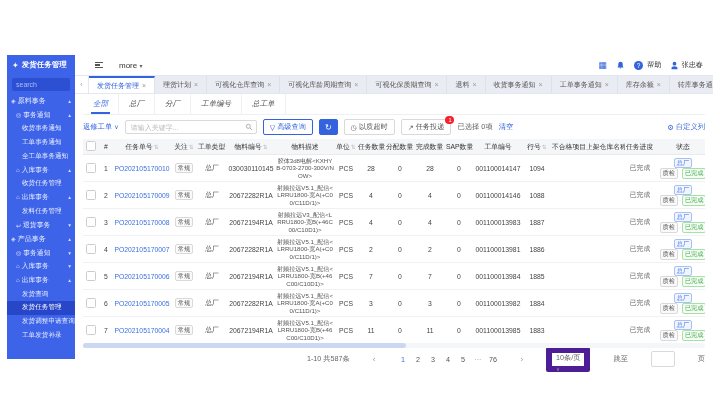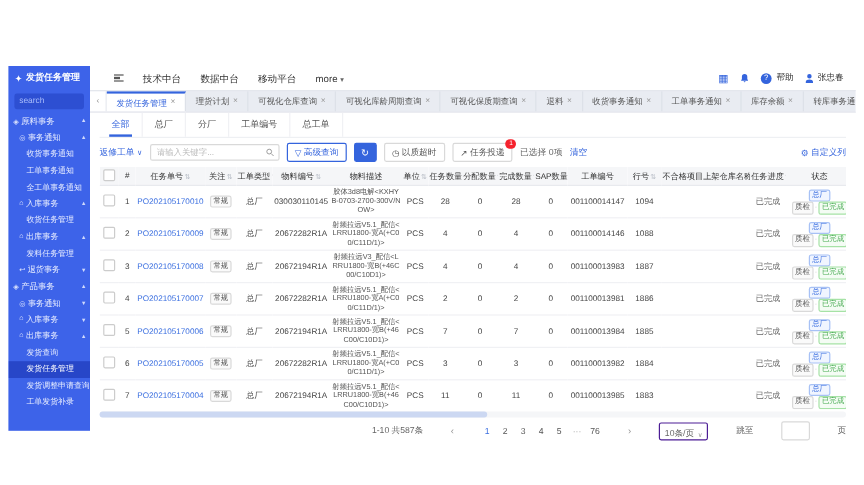--- a/index.html
+++ b/index.html
@@ -45,29 +45,29 @@
   .tchev{width:13px;display:flex;align-items:center;justify-content:center;background:#fff;
         border-right:1px solid #e4e7ed;color:#999;cursor:pointer;flex-shrink:0;}
   .tab{display:flex;align-items:center;gap:3px;padding:0 8px;border-right:1px solid #dde1e8;
         white-space:nowrap;cursor:pointer;box-sizing:border-box;}
   .tab.active{background:#fff;color:#3464dd;border-top:2px solid #3464dd;}
   .tab .x{color:#999;font-size:7px;}
 
   .content{flex:1;background:#fff;display:flex;flex-direction:column;padding:0 8px;min-height:0;}
   .subtabs{display:flex;height:20px;align-items:center;border-bottom:1px solid #eef0f3;flex-shrink:0;}
   .stab{padding:0 10px;font-size:7.5px;color:#555;cursor:pointer;height:100%;display:flex;align-items:center;
-        border-right:1px solid #f0f1f4;position:relative;}
+        border-right:1px solid #f0f1f4;position:relative;font-style:italic;}
   .stab.active{color:#3464dd;}
   .stab.active::after{content:"";position:absolute;left:8px;right:8px;bottom:0;height:2px;background:#3464dd;}
 
   .toolbar{display:flex;align-items:center;gap:6px;height:24px;font-size:7.3px;color:#444;flex-shrink:0;}
   .morefilter{color:#3464dd;cursor:pointer;white-space:nowrap;}
   .morefilter .cd{font-size:6px;}
   .kwwrap{position:relative;display:flex;align-items:center;}
-  .kw{width:108px;height:14px;border:1px solid #d9d9d9;border-radius:2px;font-size:7px;padding:0 14px 0 5px;
+  .kw{width:132px;height:14px;border:1px solid #d9d9d9;border-radius:2px;font-size:7px;padding:0 14px 0 5px;
         box-sizing:border-box;color:#333;outline:none;}
   .kw::placeholder{color:#bbb;}
   .mag{position:absolute;right:4px;display:inline-flex;}
   .btn{display:inline-flex;align-items:center;gap:2px;height:14px;padding:0 6px;border:1px solid #d9d9d9;
         border-radius:2px;background:#fff;font-size:7.2px;color:#555;cursor:pointer;white-space:nowrap;position:relative;}
   .btn.blue-outline{border-color:#3464dd;color:#3464dd;}
   .btn.solid{background:#3464dd;border-color:#3464dd;color:#fff;padding:0 5px;font-size:8px;}
   .badge{position:absolute;top:-4px;right:-4px;background:#f5222d;color:#fff;font-size:5.5px;min-width:7px;height:8px;
         border-radius:4px;display:flex;align-items:center;justify-content:center;padding:0 1px;}
   .selinfo{color:#666;white-space:nowrap;}
@@ -93,22 +93,22 @@
 
   .hscroll{height:5px;background:#f5f6f8;border-radius:3px;margin-top:2px;flex-shrink:0;position:relative;}
   .hthumb{position:absolute;left:0;top:0;height:5px;width:52%;background:#ccd8f2;border-radius:3px;cursor:pointer;}
 
   .pager{display:flex;align-items:center;justify-content:flex-end;gap:23px;font-size:7.2px;color:#666;
         height:16px;margin-top:3px;flex-shrink:0;}
   .pchev{color:#999;cursor:pointer;font-size:8px;}
   .pnum{min-width:9px;text-align:center;cursor:pointer;color:#555;}
   .pnum.active{color:#3b6fe0;}
   .pnum.dots{color:#aaa;cursor:default;}
-  .psize{border:1px solid #4c1d95;border-radius:2px;height:13px;display:flex;align-items:flex-end;gap:3px;
-        padding:0 4px;cursor:pointer;background:#fff;}
+  .psize{border:6px solid #4c1d95;border-radius:2px;height:13px;display:flex;align-items:flex-start;gap:3px;
+        padding:0 4px;cursor:pointer;background:#fff;flex-direction:column;}
   .psize .cd{font-size:5.5px;color:#999;}
   .jump-input{width:18px;height:12px;border:1px solid #d9d9d9;border-radius:2px;outline:none;font-size:7px;text-align:center;}
 </style>
 </head>
 <body>
 
 <div class="app">
 
   <div class="sidebar">
     <div class="logo">
@@ -192,25 +192,20 @@
       </div>
   </div>
 
   <div class="main">
 
     <div class="topnav">
       <span class="burger">
           <i></i>
           <i class="s"></i>
           <i></i>
-        </span>
-      <span style="display:flex;gap:16px;">
-          <span class="nav-item">技术中台</span>
-          <span class="nav-item">数据中台</span>
-          <span class="nav-item">移动平台</span>
         </span>
       <span class="nav-more">
         <span>more</span>
         <span class="cd">▾</span>
       </span>
       <span class="nav-right">
         <span class="grid-ic">▦</span>
         <span class="bell-ic">
           <svg width="9" height="9" viewBox="0 0 24 24">
               <path fill="#3464dd" d="M12 2a6 6 0 0 0-6 6v5l-2 4h16l-2-4V8a6 6 0 0 0-6-6zm-2 16a2 2 0 0 0 4 0h-4z"></path>

